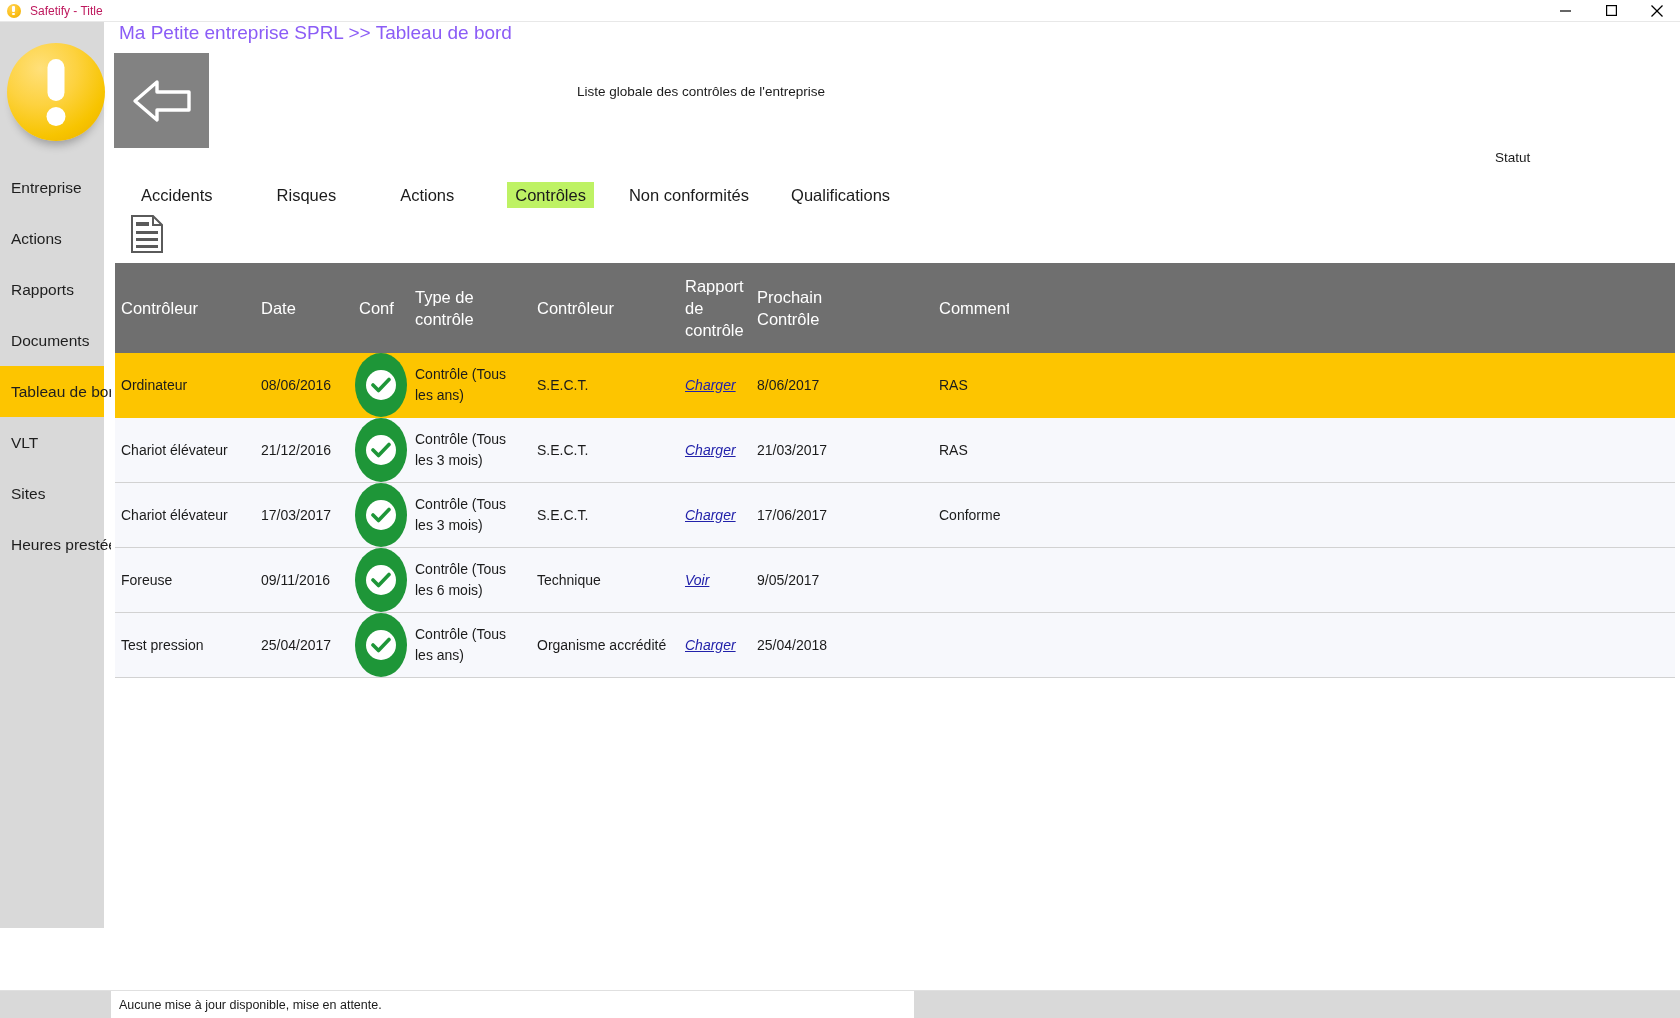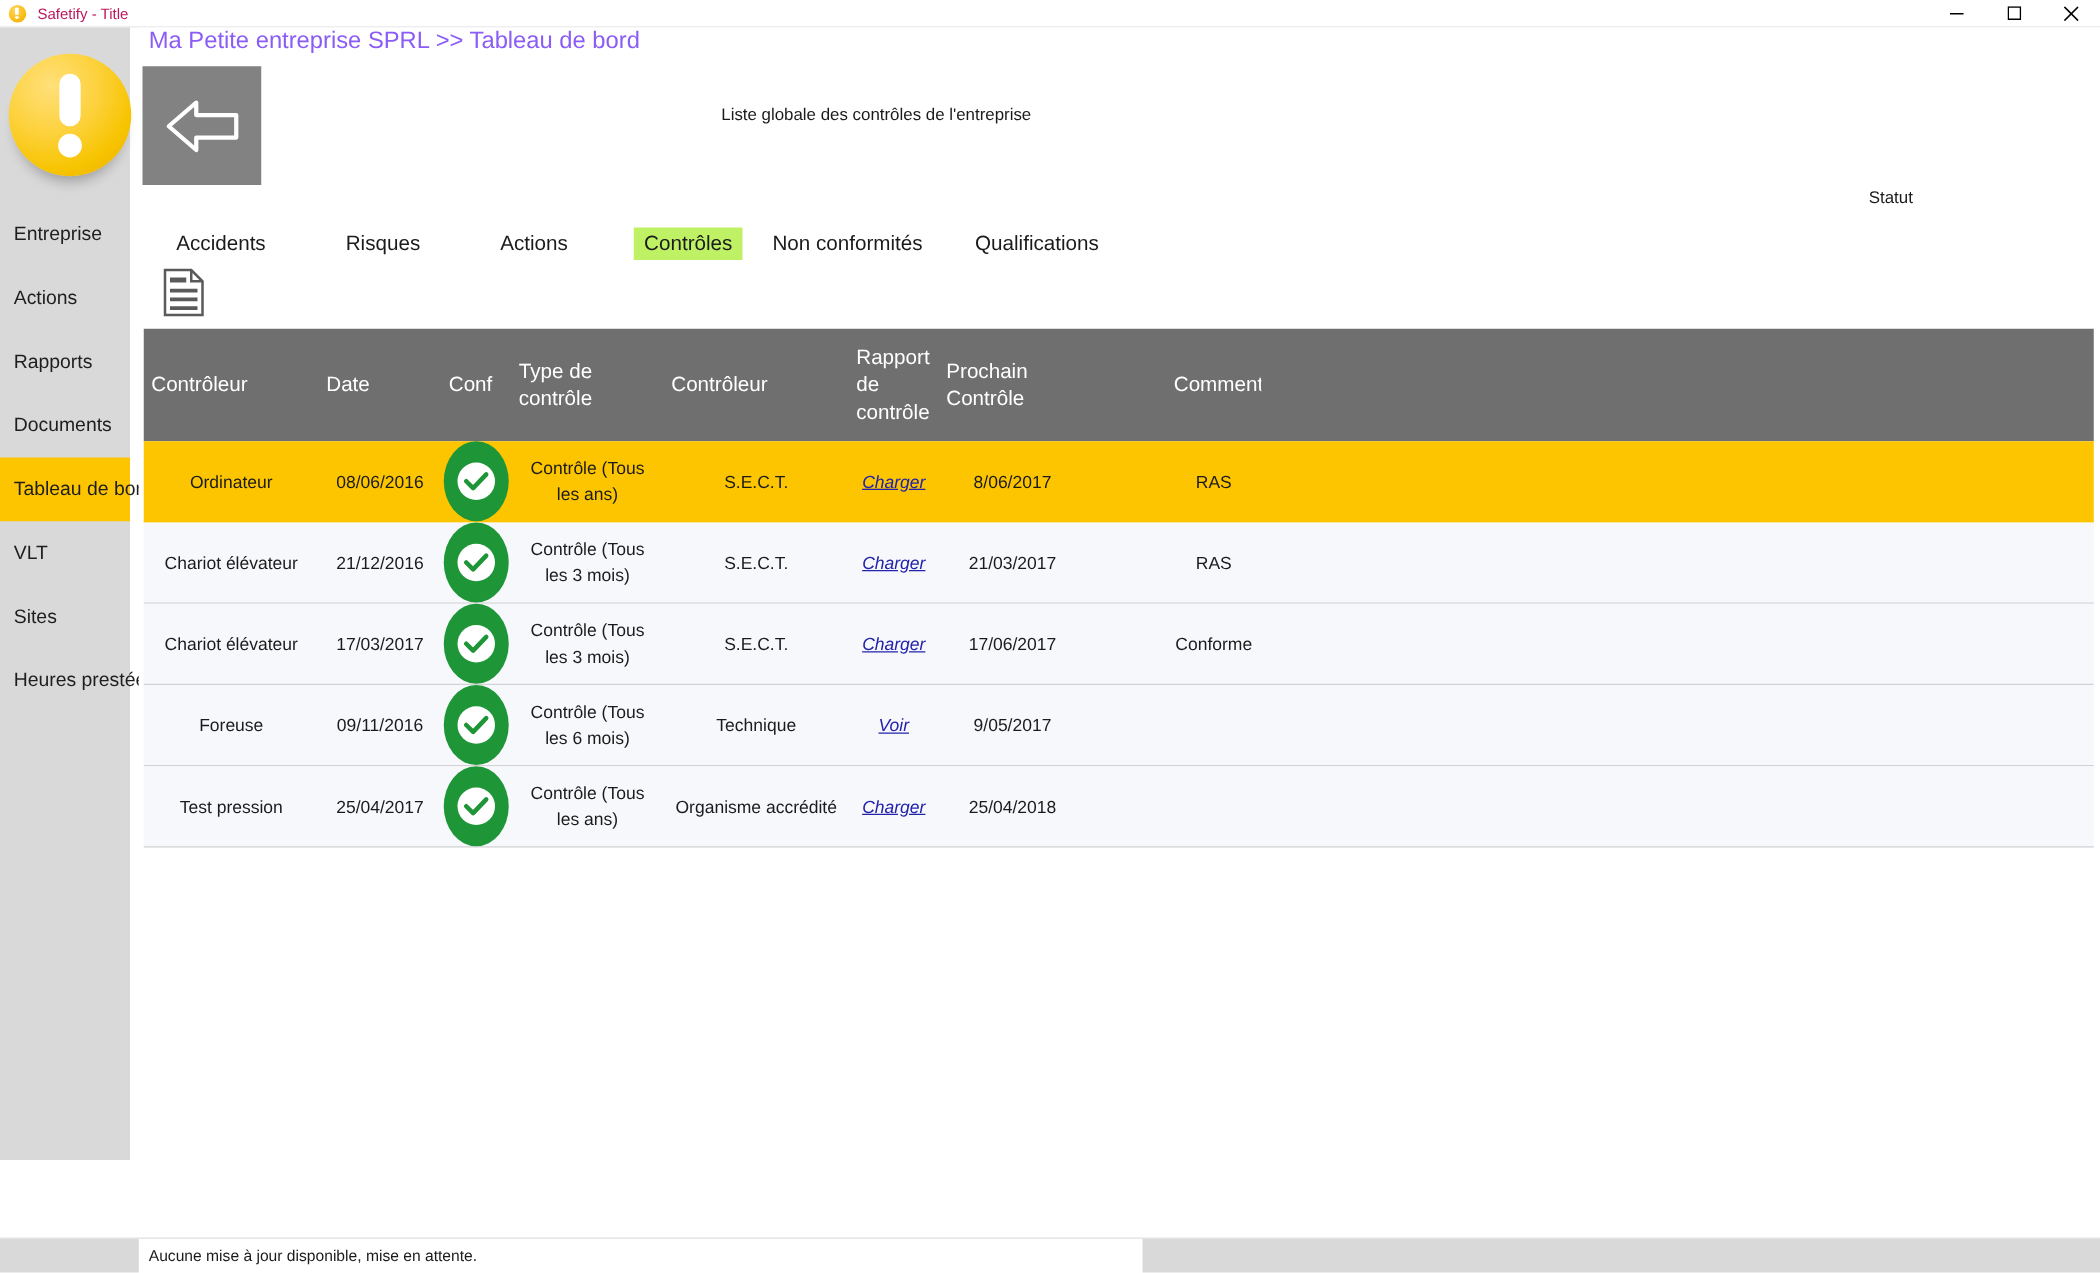--- a/index.html
+++ b/index.html
@@ -120,21 +120,21 @@
   .c3 { width:56px; }
   .c4 { width:122px; }
   .c5 { width:148px; }
   .c6 { width:72px; }
   .c7 { width:118px; }
   .c8 { width:140px; }
   .c9 { flex:1; }
 
   .trow {
     display:flex; align-items:center; min-height:58px; position:relative;
-    border-bottom:1px solid #d2d2d2; background:#f7f8fc;text-align:center;
+    border-bottom:1px solid #d2d2d2; background:#f7f8fc;
   }
   .trow.highlight { background:#fdc500; border-bottom:1px solid #fdc500; }
   .trow .td { font-size:14px; color:#1b1b1b; padding:0 6px; line-height:21px; }
   .trow a {
     color:#2222aa; text-decoration:underline; font-size:14px; cursor:pointer;font-style:italic;
   }
   .check-cell {
     width:56px; display:flex; align-items:center; justify-content:center;
     position:relative;
   }
@@ -245,21 +245,21 @@
       </div>
       <div class="tab" style="margin-left:48px;">
         <span>Risques</span>
       </div>
       <div class="tab" style="margin-left:48px;">
         <span>Actions</span>
       </div>
       <div class="tab active" style="margin-left:45px;">
         <span>Contrôles</span>
       </div>
-      <div class="tab" style="margin-left:16px;">
+      <div class="tab" style="margin-left:27px;">
         <span>Non conformités</span>
       </div>
       <div class="tab" style="margin-left:26px;">
         <span>Qualifications</span>
       </div>
     </div>
 
     <div class="doc-icon-wrap">
       <svg width="36" height="40" viewBox="0 0 36 40">
         <path d="M3 2 H24 L33 11 V38 H3 Z" fill="#ffffff" stroke="#5a5a5a" stroke-width="2"></path>

